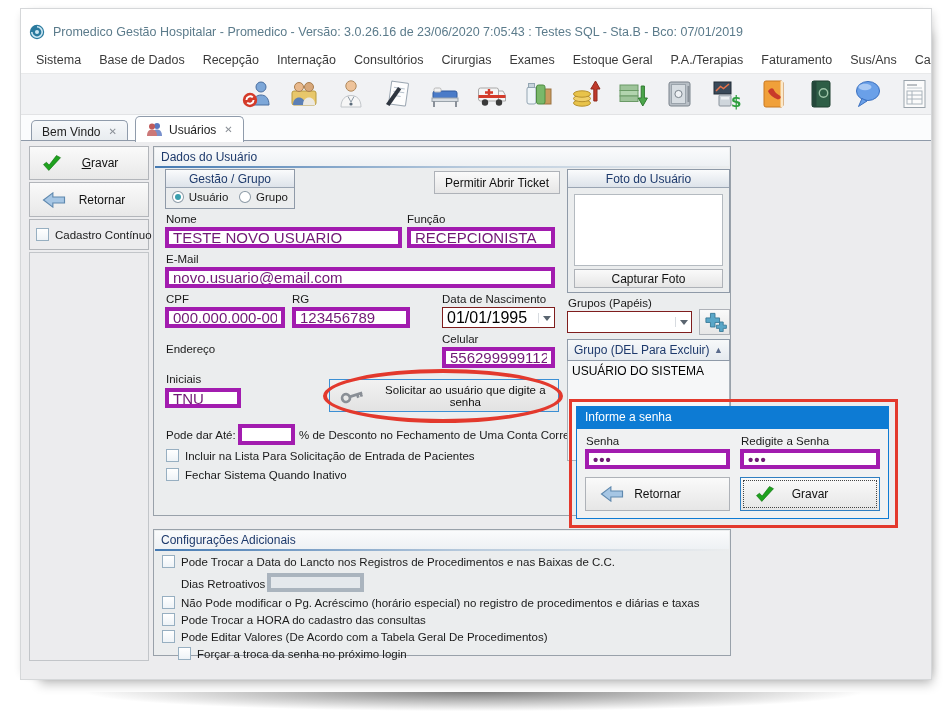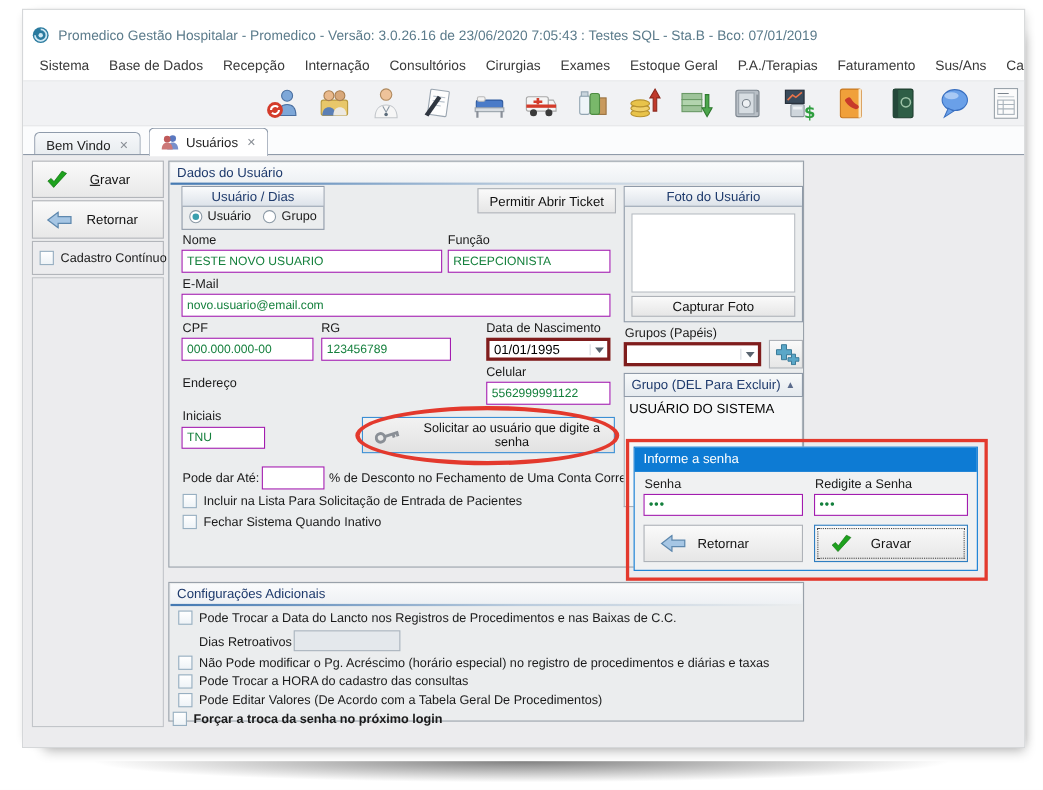--- a/index.html
+++ b/index.html
@@ -52,23 +52,23 @@
   .grp { position:absolute; border:1px solid #99a1aa; background:#ebedee; }
   .grp-hd { position:absolute; left:1px; top:1px; right:1px; height:18px; padding:2px 6px;
             font-size:12px; color:#1e3a6c; background:linear-gradient(#fafbfc,#eef1f4); }
   .hd-line { position:absolute; left:1px; top:19px; right:1px; height:2px;
              background:linear-gradient(to right,#4479b2,#b9cbdd 55%,rgba(185,203,221,0)); }
   .subgrp { position:absolute; border:1px solid #8f9aa8; background:#ebedee; }
   .subgrp-hd { height:18px; background:linear-gradient(#fafbfc,#dde3ea); border-bottom:1px solid #9aa5b3;
                text-align:center; font-size:12px; color:#1e3a6c; padding-top:2px; }
 
   .lbl { position:absolute; font-size:11.5px; color:#1a1a1a; white-space:nowrap; }
-  .inp { position:absolute; border:1px solid #a21caf; background:#fff; font-family:"Liberation Sans",sans-serif;
-         font-size:11px; color:#15803d; padding:1px 4px; }
-  .combo { position:absolute; border:3px solid #7f1d1d; background:#fff; font-size:12px; color:#000;
+  .inp { position:absolute; border:4px solid #a21caf; background:#fff; font-family:"Liberation Sans",sans-serif;
+         font-size:15px; color:#701a75; padding:1px 4px; }
+  .combo { position:absolute; border:1px solid #7f1d1d; background:#fff; font-size:16px; color:#000;
            display:flex; align-items:center; padding-left:4px; }
   .combo .arr { margin-left:auto; width:16px; text-align:center; color:#556; font-size:9px; border-left:1px solid #d7dbe0; }
   .tri { display:inline-block; width:0; height:0; border-left:4px solid transparent; border-right:4px solid transparent;
          border-top:5px solid #5a6570; }
 
   .btn { background:linear-gradient(#fafafa,#e6e6e6); border:1px solid #aeb2b8; font-size:12px; color:#111;
          display:flex; align-items:center; justify-content:center; position:absolute; }
 
   .cbrow { position:absolute; display:flex; align-items:center; gap:6px; }
   .cb { width:13px; height:13px; border:1px solid #97afc1; background:linear-gradient(#fff,#eef3f7); flex:0 0 auto; }
@@ -300,21 +300,21 @@
       <span class="cb"></span>
       <span class="cb-lbl">Cadastro Contínuo</span>
     </div>
     <div class="side-panel"></div>
 
     <div class="grp" style="left:132px; top:137px; width:578px; height:370px;">
       <div class="grp-hd">Dados do Usuário</div>
       <div class="hd-line"></div>
 
       <div class="subgrp" style="left:11px; top:22px; width:130px; height:40px;">
-        <div class="subgrp-hd">Usuário / Dias</div>
+        <div class="subgrp-hd">Gestão / Grupo</div>
         <div style="display:flex; align-items:center; gap:5px; padding:3px 6px;">
           <span class="radio sel"></span>
           <span class="cb-lbl">Usuário</span>
           <span class="radio" style="margin-left:6px;"></span>
           <span class="cb-lbl">Grupo</span>
         </div>
       </div>
 
       <button class="btn" style="left:280px; top:24px; width:126px; height:23px;">Permitir Abrir Ticket</button>
 
@@ -407,21 +407,21 @@
         <span class="cb-lbl">Não Pode modificar o Pg. Acréscimo (horário especial) no registro de procedimentos e diárias e taxas</span>
       </div>
       <div class="cbrow" style="left:8px; top:83px;">
         <span class="cb"></span>
         <span class="cb-lbl">Pode Trocar a HORA do cadastro das consultas</span>
       </div>
       <div class="cbrow" style="left:8px; top:100px;">
         <span class="cb"></span>
         <span class="cb-lbl">Pode Editar Valores (De Acordo com a Tabela Geral De Procedimentos)</span>
       </div>
-      <div class="cbrow" style="left:3px; top:117px;font-weight:bold;">
+      <div class="cbrow" style="left:24px; top:117px;">
         <span class="cb"></span>
         <span class="cb-lbl">Forçar a troca da senha no próximo login</span>
       </div>
     </div>
 
     <div class="dlg">
       <div class="dlg-title">Informe a senha</div>
       <span class="lbl" style="left:9px; top:28px;">Senha</span>
       <input class="inp pwd" style="left: 8px; top: 42px; width: 145px; height: 20px;" value="•••">
       <span class="lbl" style="left:164px; top:28px;">Redigite a Senha</span>

